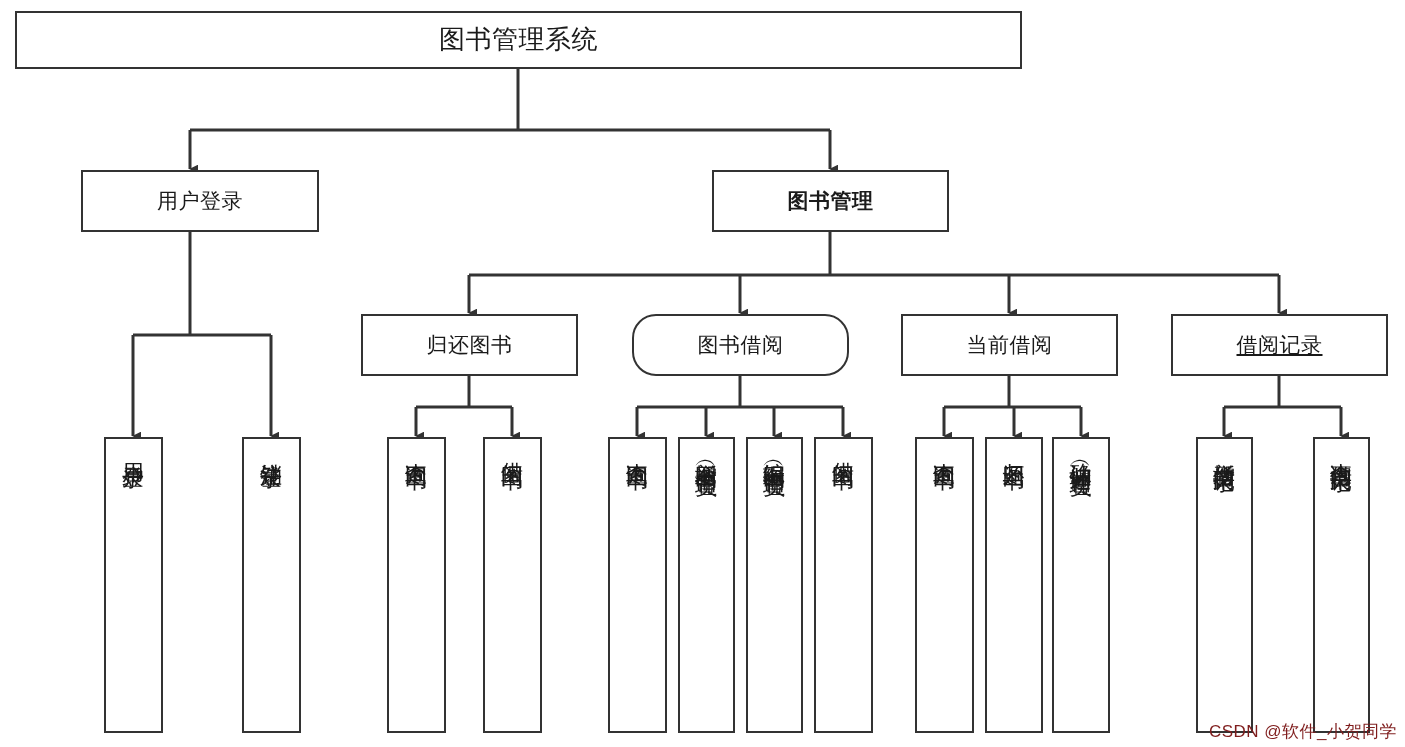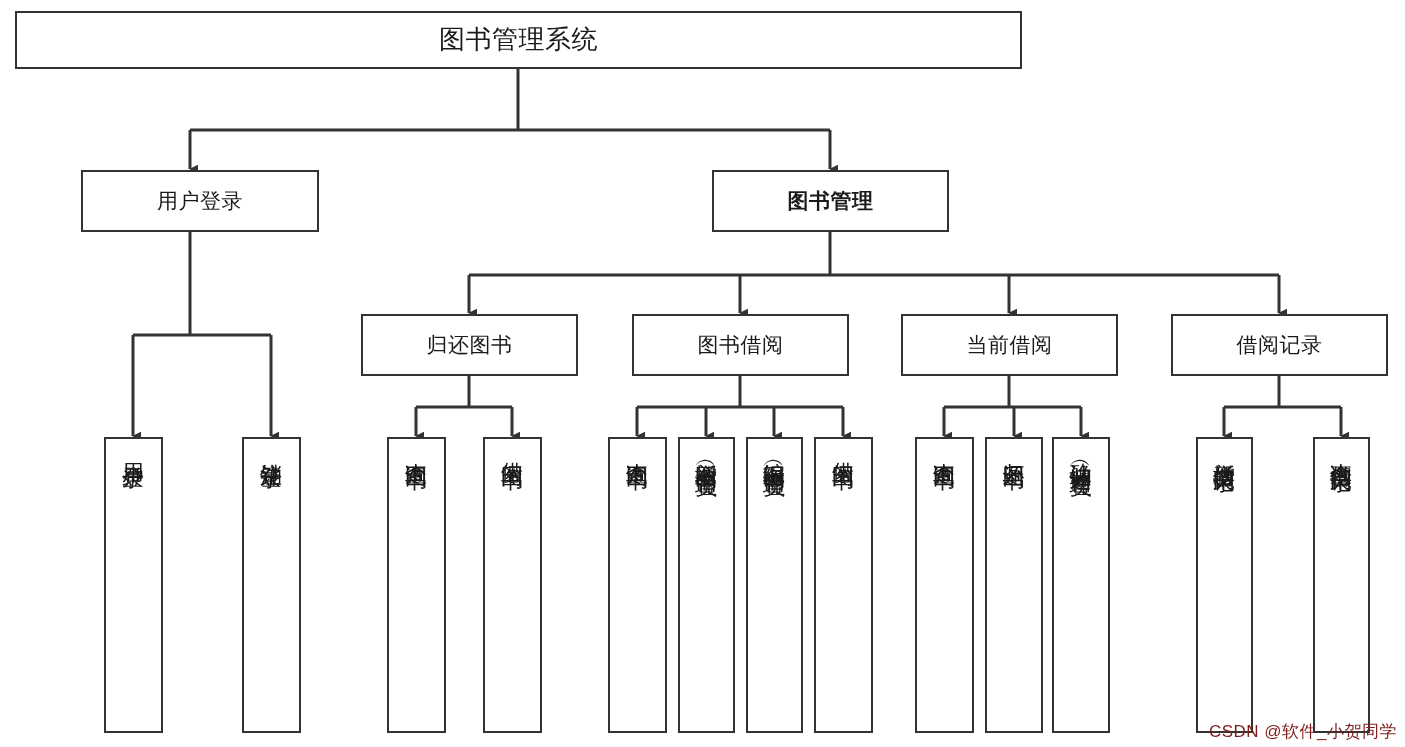--- a/index.html
+++ b/index.html
@@ -123,27 +123,27 @@
       </div>
       <div class="node horiz" style="left: 81px; top: 170px; width: 238px; height: 62px;">
         <span class="lbl">用户登录</span>
       </div>
       <div class="node horiz" style="left: 712px; top: 170px; width: 237px; height: 62px; font-weight: bold;">
         <span class="lbl">图书管理</span>
       </div>
       <div class="node horiz" style="left: 361px; top: 314px; width: 217px; height: 62px;">
         <span class="lbl">归还图书</span>
       </div>
-      <div class="node horiz" style="left: 632px; top: 314px; width: 217px; height: 62px;">
+      <div class="node horiz" style="left: 632px; top: 314px; width: 217px; height: 62px; border-radius: 24px;">
         <span class="lbl">图书借阅</span>
       </div>
       <div class="node horiz" style="left: 901px; top: 314px; width: 217px; height: 62px;">
         <span class="lbl">当前借阅</span>
       </div>
-      <div class="node horiz" style="left: 1171px; top: 314px; width: 217px; height: 62px;">
+      <div class="node horiz" style="left: 1171px; top: 314px; width: 217px; height: 62px; text-decoration: underline;">
         <span class="lbl">借阅记录</span>
       </div>
       <div class="node vert" style="left: 104px; top: 437px; width: 59px; height: 296px;">
         <span class="lbl">用户登录</span>
       </div>
       <div class="node vert" style="left: 242px; top: 437px; width: 59px; height: 296px;">
         <span class="lbl">注销登录</span>
       </div>
       <div class="node vert" style="left: 387px; top: 437px; width: 59px; height: 296px;">
         <span class="lbl">查询图书</span>

